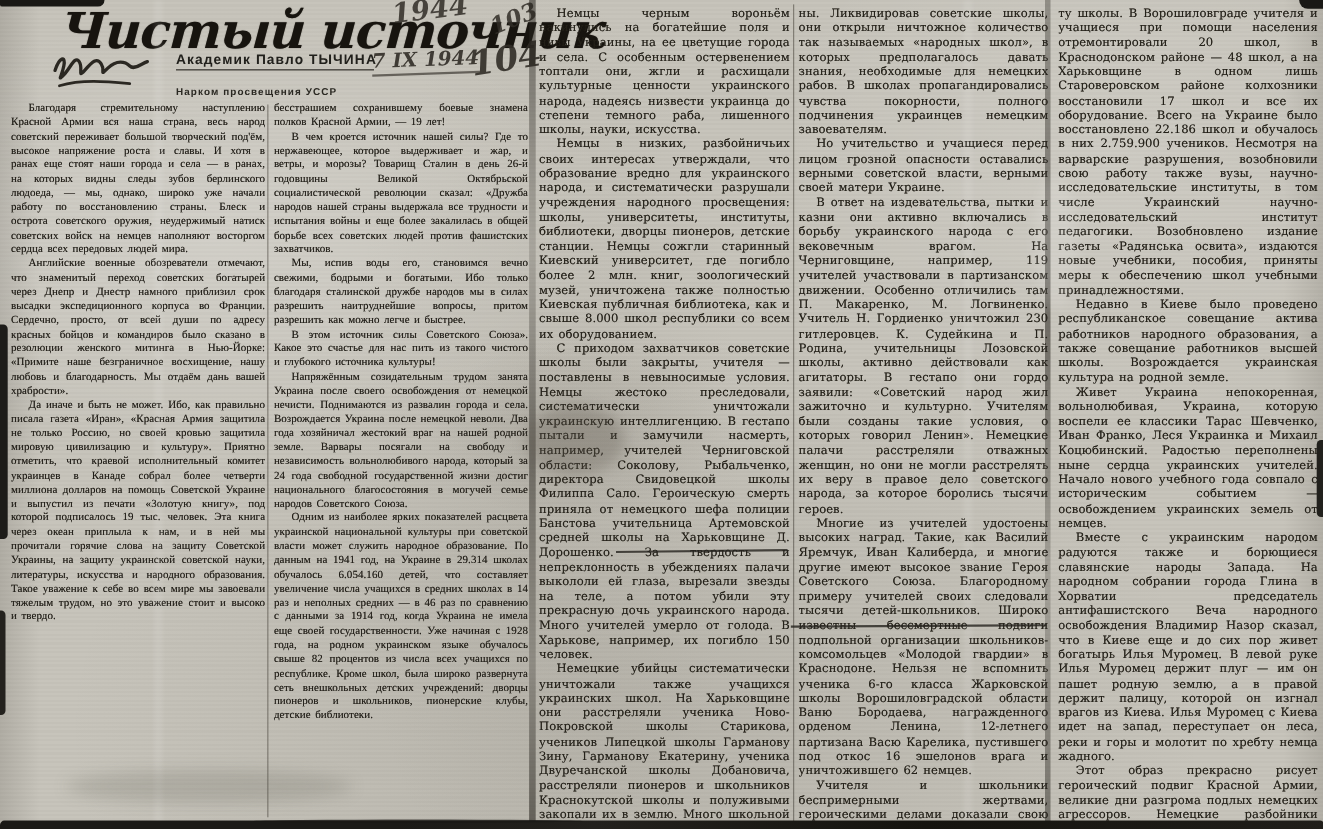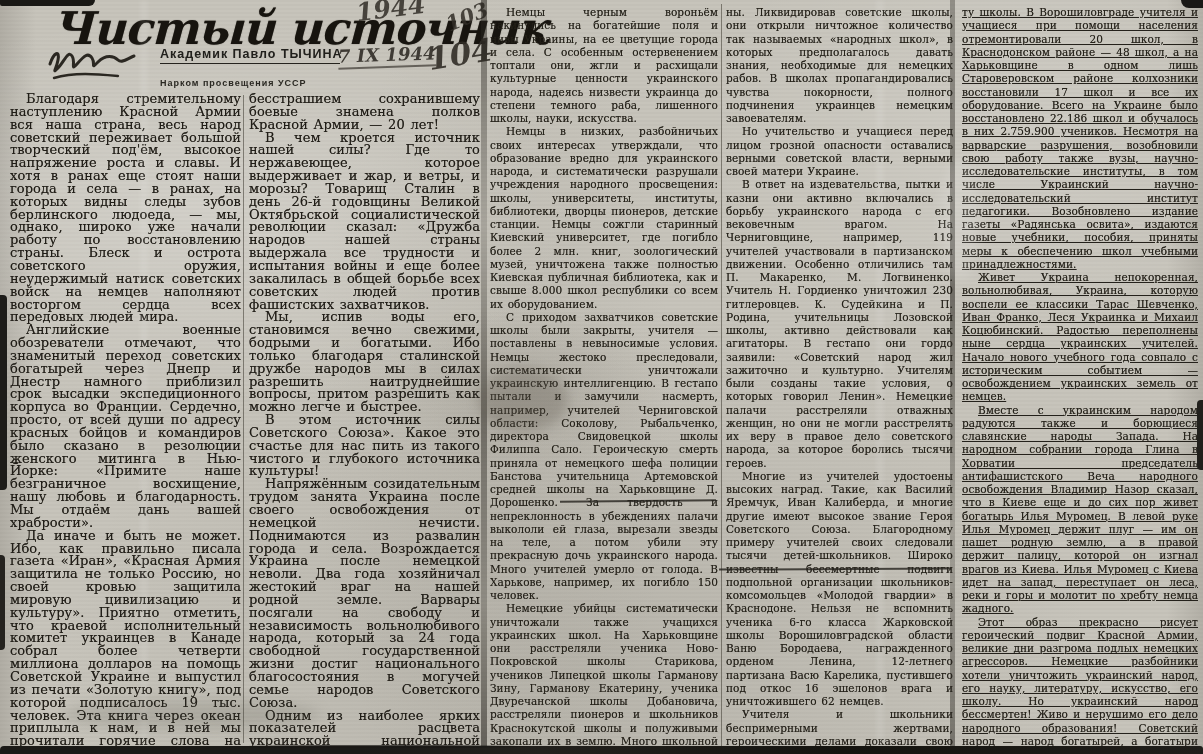--- a/index.html
+++ b/index.html
@@ -32,29 +32,29 @@
   .hw-year{left:348px;top:-8px;font-size:25px;transform:rotate(-7deg);font-weight:bold;opacity:.85;}
   .hw-num-top{left:437px;top:2px;font-size:21px;transform:rotate(-22deg);font-weight:bold;opacity:.85;}
   .hw-date{left:330px;top:42px;font-size:18px;font-weight:bold;transform:rotate(-2deg);
     border-bottom:2px solid rgba(45,41,35,.7);padding-bottom:1px;opacity:.9;}
   .hw-num-big{left:420px;top:34px;font-size:31px;font-weight:bold;transform:rotate(-9deg);opacity:.9;}
   .sig{position:absolute;left:36px;top:40px;}
   
   .col{position:absolute;overflow:hidden;text-align:justify;}
   .col p{margin:0;padding:0;}
   .col .indent{text-indent:16px;}
-  .c12 p{font-size:13px;line-height:12.85px;letter-spacing:.05px;word-spacing:1.5px;
-    color:#201d17;text-shadow:0 0 .5px rgba(30,26,20,.6);}
+  .c12 p{font-size:10px;line-height:12.85px;letter-spacing:.05px;word-spacing:1.5px;
+    color:#201d17;text-shadow:0 0 .5px rgba(30,26,20,.6);font-family:Liberation Serif, serif;}
   .c345 p{font-size:10.55px;line-height:13.25px;letter-spacing:.05px;word-spacing:1.2px;
     color:#242119;text-shadow:0 0 .5px rgba(30,26,20,.55);}
   #col1{left:10px;top:93px;width:231px;height:656px;}
   #col2{left:249px;top:93px;width:231px;height:656px;}
   #col3{left:490px;top:6px;width:228px;height:744px;}
   #col4{left:726px;top:6px;width:227px;height:744px;}
-  #col5{left:962px;top:6px;width:236px;height:744px;text-decoration:underline;}
+  #col5{left:962px;top:6px;width:236px;height:744px;}
   
   .crease{position:absolute;top:0;height:100%;pointer-events:none;}
   .crease-a{left:481px;width:6px;
     background:linear-gradient(180deg, rgba(40,37,31,.55), rgba(40,37,31,.18) 30%, rgba(40,37,31,.5) 55%, rgba(40,37,31,.28) 80%, rgba(40,37,31,.6));
     filter:blur(.4px);}
   .crease-b{left:950px;width:5px;
     background:linear-gradient(180deg, rgba(40,37,31,.35), rgba(40,37,31,.55) 40%, rgba(40,37,31,.2) 70%, rgba(40,37,31,.5));
     filter:blur(.4px);}
   .rule-thin{position:absolute;width:1px;background:rgba(60,56,48,.55);}
   .rule-12{left:243px;top:95px;height:648px;}
@@ -100,21 +100,21 @@
       <path d="M10 36 C30 30, 52 32, 74 34" fill="none" stroke="#2b2822" stroke-width="2.4" stroke-linecap="round"></path>
     </svg>
   </div>
 
   <div id="col1" class="col c12">
       <p class="indent">Благодаря стремительному наступлению Красной Армии вся наша страна, весь народ советский переживает большой творческий под'ём, высокое напряжение роста и славы. И хотя в ранах еще стоят наши города и села — в ранах, на которых видны следы зубов берлинского людоеда, — мы, однако, широко уже начали работу по восстановлению страны. Блеск и острота советского оружия, неудержимый натиск советских войск на немцев наполняют восторгом сердца всех передовых людей мира.</p>
       <p class="indent">Английские военные обозреватели отмечают, что знаменитый переход советских богатырей через Днепр и Днестр намного приблизил срок высадки экспедиционного корпуса во Франции. Сердечно, просто, от всей души по адресу красных бойцов и командиров было сказано в резолюции женского митинга в Нью-Йорке: «Примите наше безграничное восхищение, нашу любовь и благодарность. Мы отдаём дань вашей храбрости».</p>
       <p class="indent">Да иначе и быть не может. Ибо, как правильно писала газета «Иран», «Красная Армия защитила не только Россию, но своей кровью защитила мировую цивилизацию и культуру». Приятно отметить, что краевой исполнительный комитет украинцев в Канаде собрал более четверти миллиона долларов на помощь Советской Украине и выпустил из печати «Золотую книгу», под которой подписалось 19 тыс. человек. Эта книга через океан приплыла к нам, и в ней мы прочитали горячие слова на защиту Советской Украины, на защиту украинской советской науки, литературы, искусства и народного образования. Такое уважение к себе во всем мире мы завоевали тяжелым трудом, но это уважение стоит и высоко и твердо.</p>
     </div>
   <div id="col2" class="col c12">
-      <p class="">бесстрашием сохранившему боевые знамена полков Красной Армии, — 20 лет!</p>
+      <p class="">бесстрашием сохранившему боевые знамена полков Красной Армии, — 19 лет!</p>
       <p class="indent">В чем кроется источник нашей силы? Где то нержавеющее, которое выдерживает и жар, и ветры, и морозы? Товарищ Сталин в день 26-й годовщины Великой Октябрьской социалистической революции сказал: «Дружба народов нашей страны выдержала все трудности и испытания войны и еще более закалилась в общей борьбе всех советских людей против фашистских захватчиков.</p>
       <p class="indent">Мы, испив воды его, становимся вечно свежими, бодрыми и богатыми. Ибо только благодаря сталинской дружбе народов мы в силах разрешить наитруднейшие вопросы, притом разрешить как можно легче и быстрее.</p>
       <p class="indent">В этом источник силы Советского Союза». Какое это счастье для нас пить из такого чистого и глубокого источника культуры!</p>
       <p class="indent">Напряжённым созидательным трудом занята Украина после своего освобождения от немецкой нечисти. Поднимаются из развалин города и села. Возрождается Украина после немецкой неволи. Два года хозяйничал жестокий враг на нашей родной земле. Варвары посягали на свободу и независимость вольнолюбивого народа, который за 24 года свободной государственной жизни достиг национального благосостояния в могучей семье народов Советского Союза.</p>
       <p class="indent">Одним из наиболее ярких показателей расцвета украинской национальной культуры при советской власти может служить народное образование. По данным на 1941 год, на Украине в 29.314 школах обучалось 6.054.160 детей, что составляет увеличение числа учащихся в средних школах в 14 раз и неполных средних — в 46 раз по сравнению с данными за 1914 год, когда Украина не имела еще своей государственности. Уже начиная с 1928 года, на родном украинском языке обучалось свыше 82 процентов из числа всех учащихся по республике. Кроме школ, была широко развернута сеть внешкольных детских учреждений: дворцы пионеров и школьников, пионерские клубы, детские библиотеки.</p>
     </div>
   <div id="col3" class="col c345">
       <p class="indent">Немцы черным вороньём накинулись на богатейшие поля и нивы Украины, на ее цветущие города и села. С особенным остервенением топтали они, жгли и расхищали культурные ценности украинского народа, надеясь низвести украинца до степени темного раба, лишенного школы, науки, искусства.</p>
       <p class="indent">Немцы в низких, разбойничьих своих интересах утверждали, что образование вредно для украинского народа, и систематически разрушали учреждения народного просвещения: школы, университеты, институты, библиотеки, дворцы пионеров, детские станции. Немцы сожгли старинный Киевский университет, где погибло более 2 млн. книг, зоологический музей, уничтожена также полностью Киевская публичная библиотека, как и свыше 8.000 школ республики со всем их оборудованием.</p>
       <p class="indent">С приходом захватчиков советские школы были закрыты, учителя — поставлены в невыносимые условия. Немцы жестоко преследовали, систематически уничтожали украинскую интеллигенцию. В гестапо пытали и замучили насмерть, например, учителей Черниговской области: Соколову, Рыбальченко, директора Свидовецкой школы Филиппа Сало. Героическую смерть приняла от немецкого шефа полиции Банстова учительница Артемовской средней школы на Харьковщине Д. Дорошенко. За твердость и непреклонность в убеждениях палачи выкололи ей глаза, вырезали звезды на теле, а потом убили эту прекрасную дочь украинского народа. Много учителей умерло от голода. В Харькове, например, их погибло 150 человек.</p>
@@ -122,20 +122,21 @@
     </div>
   <div id="col4" class="col c345">
       <p class="">ны. Ликвидировав советские школы, они открыли ничтожное количество так называемых «народных школ», в которых предполагалось давать знания, необходимые для немецких рабов. В школах пропагандировались чувства покорности, полного подчинения украинцев немецким завоевателям.</p>
       <p class="indent">Но учительство и учащиеся перед лицом грозной опасности оставались верными советской власти, верными своей матери Украине.</p>
       <p class="indent">В ответ на издевательства, пытки и казни они активно включались в борьбу украинского народа с его вековечным врагом. На Черниговщине, например, 119 учителей участвовали в партизанском движении. Особенно отличились там П. Макаренко, М. Логвиненко. Учитель Н. Гордиенко уничтожил 230 гитлеровцев. К. Судейкина и П. Родина, учительницы Лозовской школы, активно действовали как агитаторы. В гестапо они гордо заявили: «Советский народ жил зажиточно и культурно. Учителям были созданы такие условия, о которых говорил Ленин». Немецкие палачи расстреляли отважных женщин, но они не могли расстрелять их веру в правое дело советского народа, за которое боролись тысячи героев.</p>
       <p class="indent">Многие из учителей удостоены высоких наград. Такие, как Василий Яремчук, Иван Калиберда, и многие другие имеют высокое звание Героя Советского Союза. Благородному примеру учителей своих следовали тысячи детей-школьников. Широко известны бессмертные подвиги подпольной организации школьников-комсомольцев «Молодой гвардии» в Краснодоне. Нельзя не вспомнить ученика 6-го класса Жарковской школы Ворошиловградской области Ваню Бородаева, награжденного орденом Ленина, 12-летнего партизана Васю Карелика, пустившего под откос 16 эшелонов врага и уничтожившего 62 немцев.</p>
       <p class="indent">Учителя и школьники беспримерными жертвами, героическими делами доказали свою преданность родине. Они верили, они знали, что разбойники будут изгнаны Красной Армией с советской земли, что будет навек освобождена из немецкой неволи наша родная Украина.</p>
     </div>
   <div id="col5" class="col c345">
       <p class="">ту школы. В Ворошиловграде учителя и учащиеся при помощи населения отремонтировали 20 школ, в Краснодонском районе — 48 школ, а на Харьковщине в одном лишь Староверовском районе колхозники восстановили 17 школ и все их оборудование. Всего на Украине было восстановлено 22.186 школ и обучалось в них 2.759.900 учеников. Несмотря на варварские разрушения, возобновили свою работу также вузы, научно-исследовательские институты, в том числе Украинский научно-исследовательский институт педагогики. Возобновлено издание газеты «Радянська освита», издаются новые учебники, пособия, приняты меры к обеспечению школ учебными принадлежностями.</p>
+      <p class="indent">Недавно в Киеве было проведено республиканское совещание актива работников народного образования, а также совещание работников высшей школы. Возрождается украинская культура на родной земле.</p>
       <p class="indent">Живет Украина непокоренная, вольнолюбивая, Украина, которую воспели ее классики Тарас Шевченко, Иван Франко, Леся Украинка и Михаил Коцюбинский. Радостью переполнены ныне сердца украинских учителей. Начало нового учебного года совпало с историческим событием — освобождением украинских земель от немцев.</p>
       <p class="indent">Вместе с украинским народом радуются также и борющиеся славянские народы Запада. На народном собрании города Глина в Хорватии председатель антифашистского Веча народного освобождения Владимир Назор сказал, что в Киеве еще и до сих пор живет богатырь Илья Муромец. В левой руке Илья Муромец держит плуг — им он пашет родную землю, а в правой держит палицу, которой он изгнал врагов из Киева. Илья Муромец с Киева идет на запад, переступает он леса, реки и горы и молотит по хребту немца жадного.</p>
       <p class="indent">Этот образ прекрасно рисует героический подвиг Красной Армии, великие дни разгрома подлых немецких агрессоров. Немецкие разбойники хотели уничтожить украинский народ, его науку, литературу, искусство, его школу. Но украинский народ бессмертен! Живо и нерушимо его дело народного образования! Советский народ — народ богатырей, а богатыри выходят победителями. Так оно есть, так оно и впредь будет!</p>
     </div>
 
   <div class="rule-thin rule-12"></div>
   <div class="rule-thin rule-34"></div>
   <div class="crease crease-a"></div>
   <div class="crease crease-b"></div>
   <div class="light-streak" style="left:140px;"></div>

